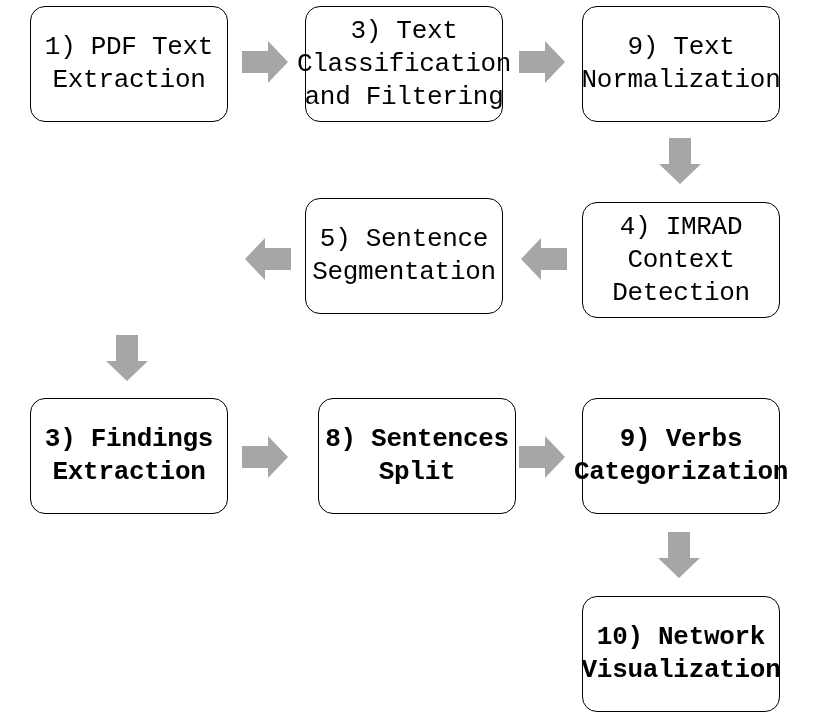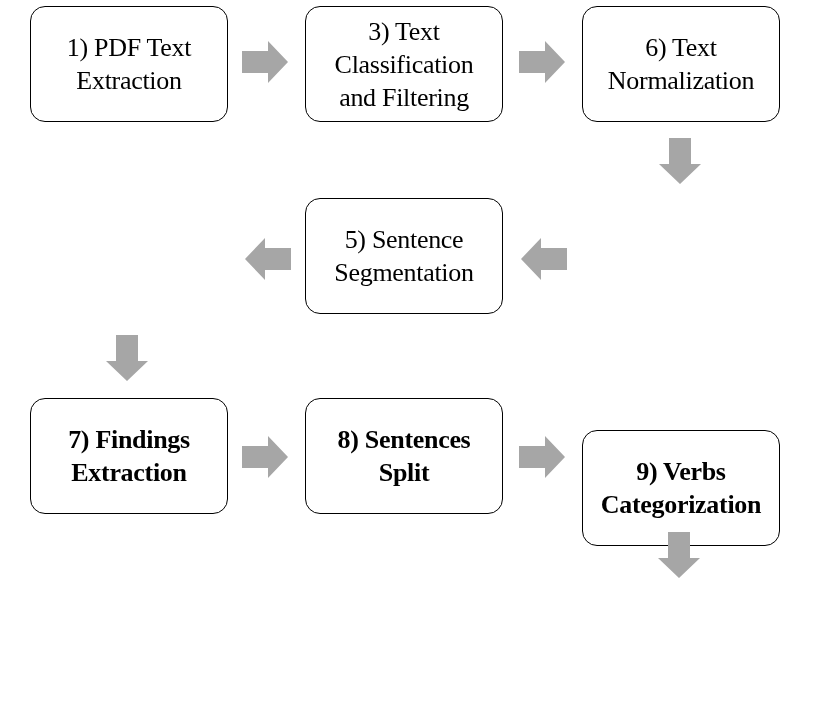--- a/index.html
+++ b/index.html
@@ -5,21 +5,21 @@
   html, body {
     margin: 0;
     padding: 0;
     background: #ffffff;
   }
   #canvas {
     position: relative;
     width: 813px;
     height: 720px;
     background: var(--bg, #ffffff);
-    font-family: Liberation Serif, serif;
+    font-family: Liberation Mono, monospace;
     overflow: hidden;
   }
   .flow-box {
     position: absolute;
     width: 198px;
     height: 116px;
     box-sizing: border-box;
     background: var(--box-fill, #ffffff);
     border: 1.5px solid var(--box-border, #000000);
     border-radius: 15px;
@@ -44,22 +44,22 @@
   .arrow polygon { fill: var(--arrow, #a6a6a6); }
 
   
   .pos-b1  { left: 30px;  top: 6px;   }
   .pos-b2  { left: 305px; top: 6px;   }
   .pos-b3  { left: 582px; top: 6px;   }
   .pos-b4  { left: 582px; top: 202px; }
   .pos-b5  { left: 305px; top: 198px; }
   .pos-b6  { left: 30px;  top: 202px; }
   .pos-b7  { left: 30px;  top: 398px; }
-  .pos-b8  { left: 305px; top: 398px; }
-  .pos-b9  { left: 582px; top: 398px; margin-top: 32px; }
+  .pos-b8  { left: 318px; top: 398px; }
+  .pos-b9  { left: 582px; top: 398px; }
   .pos-b10 { left: 582px; top: 596px; }
 
   
   .pos-a12  { left: 242px; top: 39px;  }
   .pos-a23  { left: 519px; top: 39px;  }
   .pos-a34  { left: 657px; top: 138px; }
   .pos-a45  { left: 521px; top: 236px; }
   .pos-a56  { left: 245px; top: 236px; }
   .pos-a67  { left: 104px; top: 335px; }
   .pos-a78  { left: 242px; top: 434px; }
@@ -69,33 +69,38 @@
 </head>
 <body>
 
 <div id="canvas" style="--bg: #ffffff; --box-fill: #ffffff; --box-border: #000000; --text: #000000; --arrow: #a6a6a6;">
 
   <div class="flow-box pos-b1">1) PDF Text
 Extraction</div>
   <div class="flow-box pos-b2">3) Text
 Classification
 and Filtering</div>
-  <div class="flow-box pos-b3">6) Text
+  <div class="flow-box pos-b3">9) Text
 Normalization</div>
 
+  <div class="flow-box pos-b4">4) IMRAD
+Context
+Detection</div>
   <div class="flow-box pos-b5">5) Sentence
 Segmentation</div>
 
-  <div class="flow-box bold pos-b7">7) Findings
+  <div class="flow-box bold pos-b7">3) Findings
 Extraction</div>
   <div class="flow-box bold pos-b8">8) Sentences
 Split</div>
   <div class="flow-box bold pos-b9">9) Verbs
 Categorization</div>
 
+  <div class="flow-box bold pos-b10">10) Network
+Visualization</div>
 
   <div class="arrow pos-a12">
     <svg viewBox="0 0 46 46">
         <polygon points="0,12 26,12 26,2 46,23 26,44 26,34 0,34"></polygon>
       </svg>
   </div>
   <div class="arrow pos-a23">
     <svg viewBox="0 0 46 46">
         <polygon points="0,12 26,12 26,2 46,23 26,44 26,34 0,34"></polygon>
       </svg>

